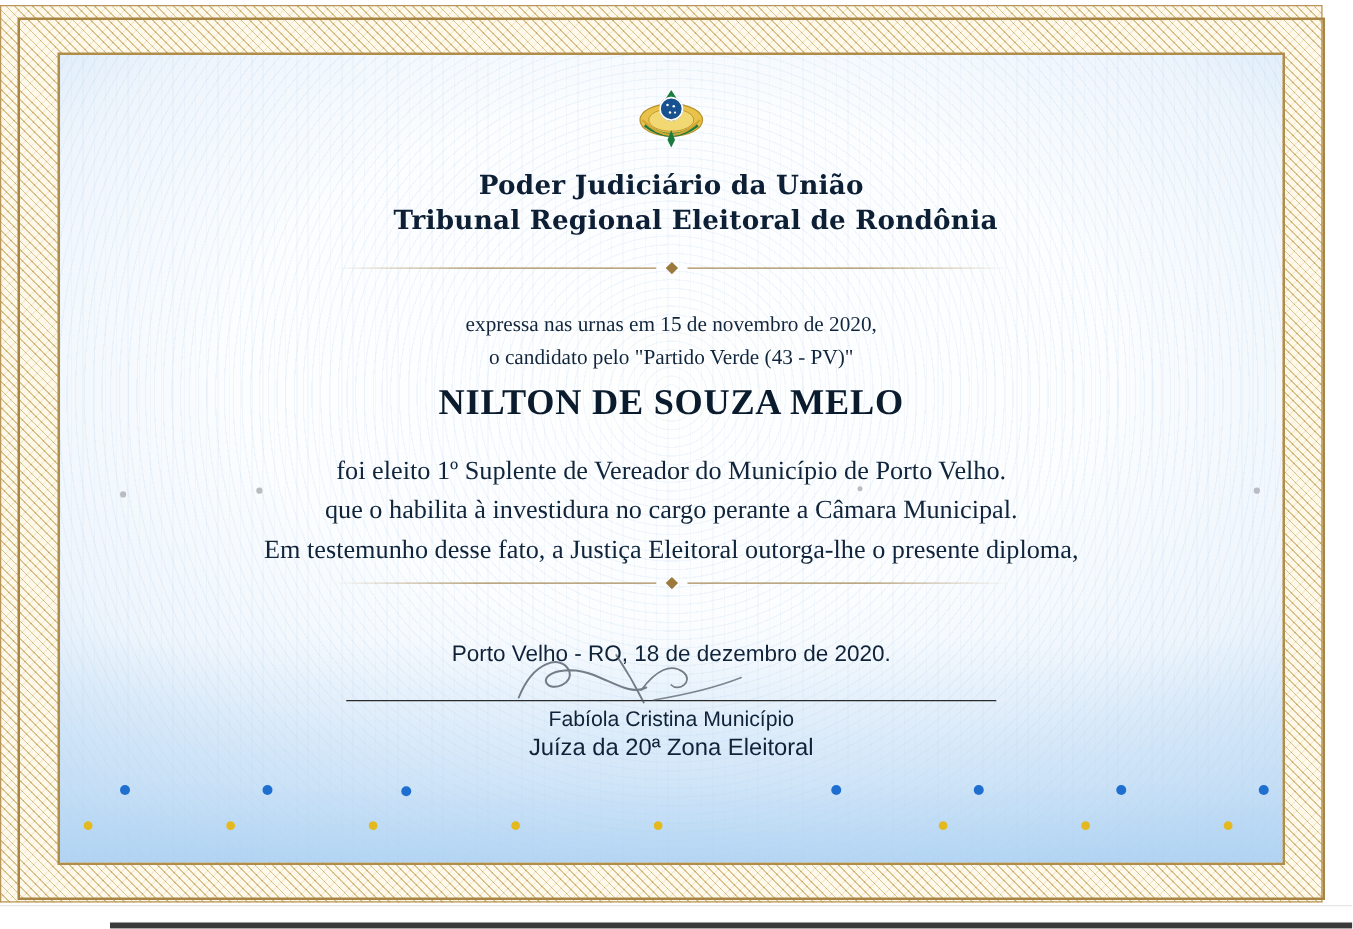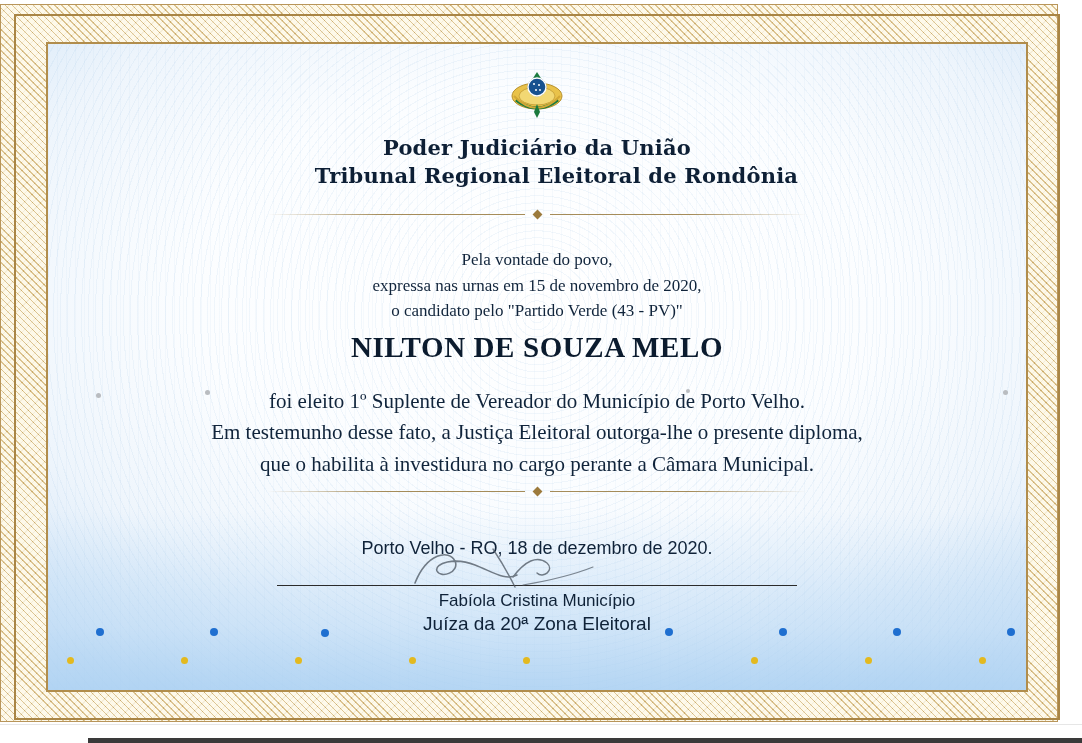--- a/index.html
+++ b/index.html
@@ -281,31 +281,30 @@
         <div class="org-line">Poder Judiciário da União</div>
         <div class="org-line second">Tribunal Regional Eleitoral de Rondônia</div>
 
         <div class="divider">
           <span class="rule"></span>
           <span class="diamond"></span>
           <span class="rule right"></span>
         </div>
 
         <div class="lead">
-          <div>Pela vontade do povo,</div>
           <div>expressa nas urnas em 15 de novembro de 2020,</div>
           <div>o candidato pelo "Partido Verde (43 - PV)"</div>
         </div>
 
         <div class="honoree">NILTON DE SOUZA MELO</div>
 
         <div class="body-text">
           <div>foi eleito 1º Suplente de Vereador do Município de Porto Velho.</div>
+          <div>que o habilita à investidura no cargo perante a Câmara Municipal.</div>
           <div>Em testemunho desse fato, a Justiça Eleitoral outorga-lhe o presente diploma,</div>
-          <div>que o habilita à investidura no cargo perante a Câmara Municipal.</div>
         </div>
 
         <div class="divider divider-lower">
           <span class="rule"></span>
           <span class="diamond"></span>
           <span class="rule right"></span>
         </div>
 
         <div class="place-date">Porto Velho - RO, 18 de dezembro de 2020.</div>
 

